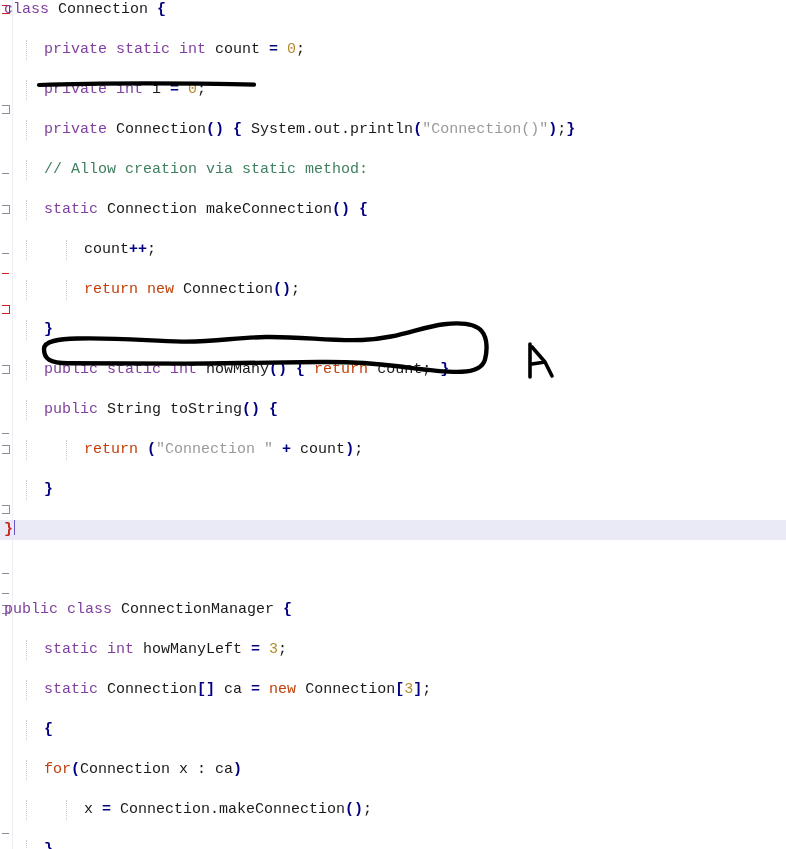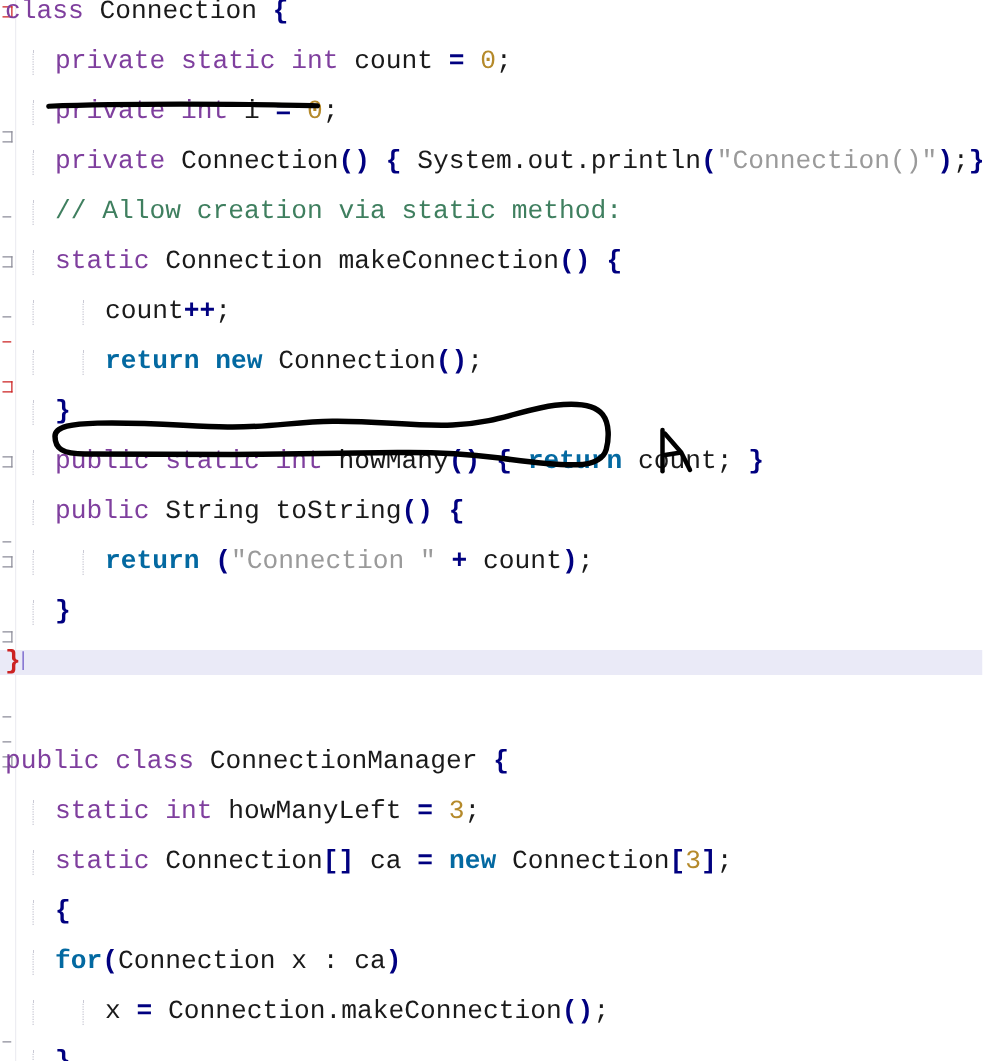--- a/index.html
+++ b/index.html
@@ -27,34 +27,34 @@
     border-top:1px solid #8c8c99;
   }
 
   
   #code{
     position:absolute;left:0;top:0;width:786px;height:849px;
     font-size:15px;line-height:20px;white-space:pre;
   }
   .line{
     position:relative;height:20px;padding-left:16px;
-    font-size:21px;line-height:20px;white-space:pre;
+    font-size:15px;line-height:20px;white-space:pre;
   }
   .line.current{
     background:#eaeaf7;
   }
   
   .guide{
     position:absolute;top:0;width:0;height:20px;
     border-left:1px dotted #c9c9d4;
   }
 
   
   .mod      {color:#7f3f9e;}           
-  .kw       {color:#0369a1;font-weight:bold;}  
+  .kw       {color:#c2410c;font-weight:normal;}  
   .plain    {color:#1a1a1a;}
   .str      {color:#9a9a9a;}
   .num      {color:#b58a2b;}
   .cmt      {color:#3f7f5f;}
   .brace    {color:#000080;font-weight:bold;}
   .op       {color:#000080;font-weight:bold;}
   .redbrace {color:#cc2222;font-weight:bold;}
 
   
   .caret{

